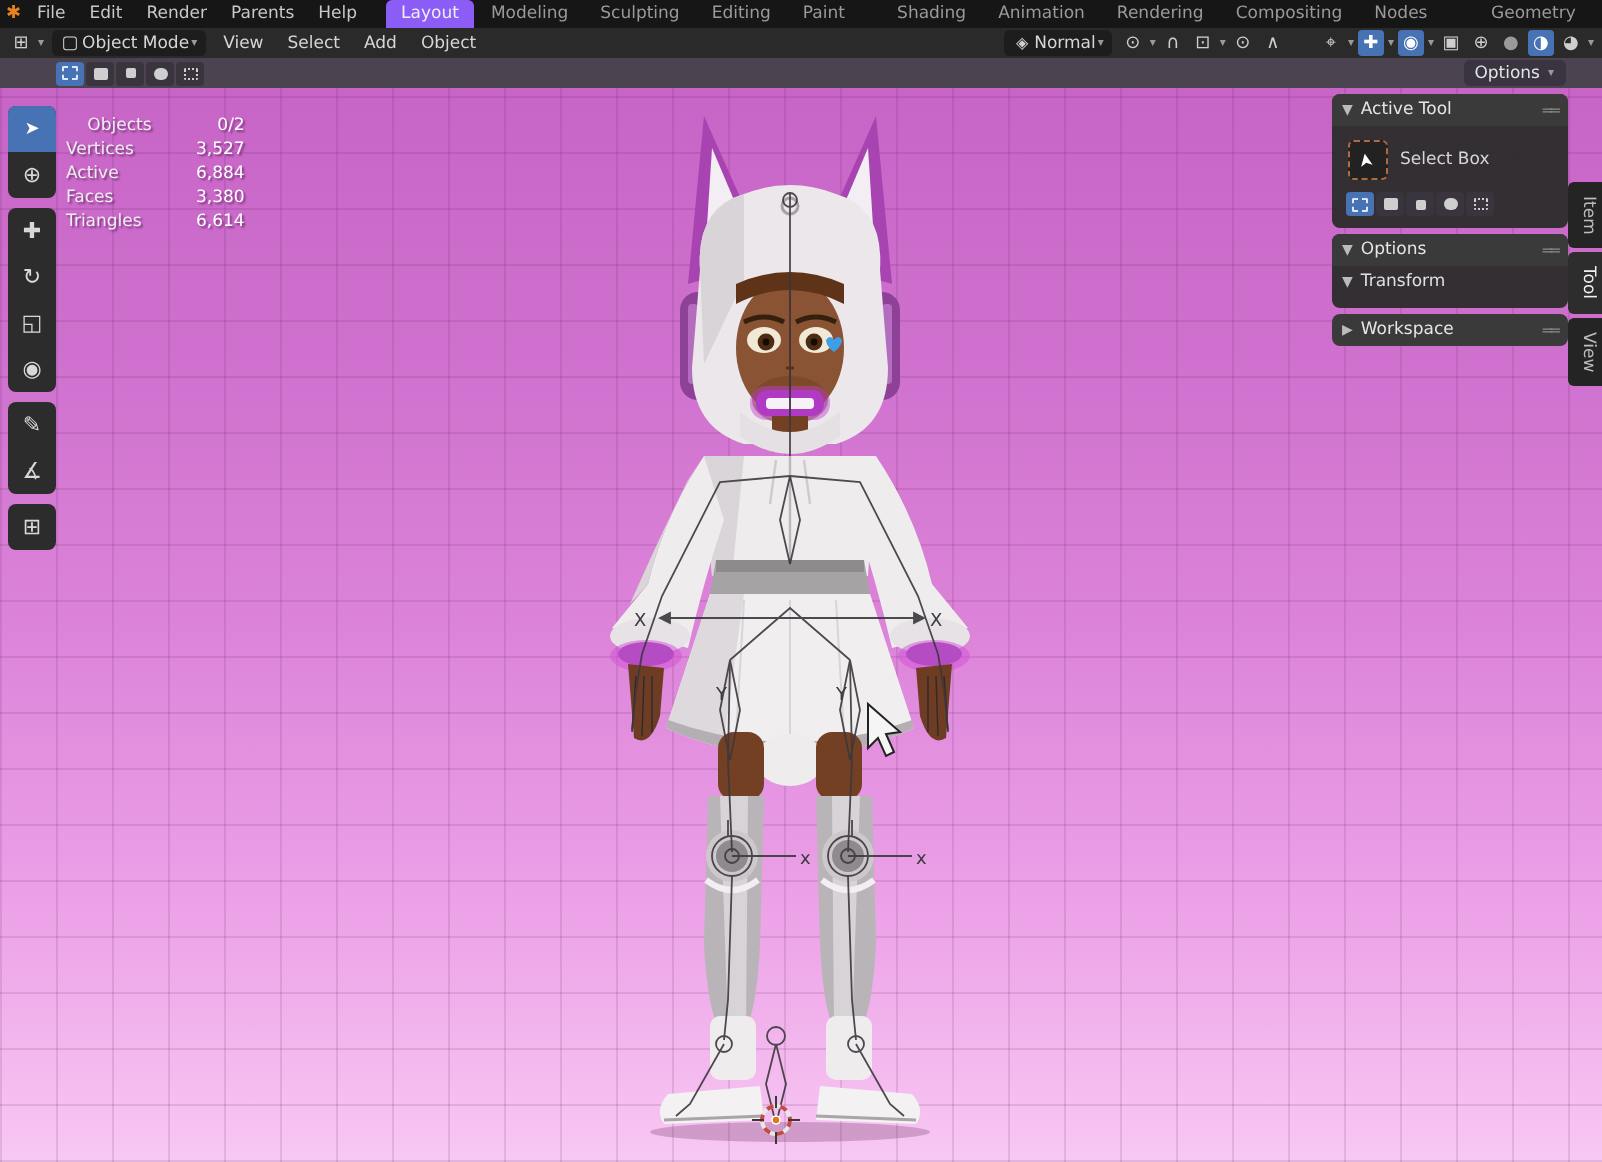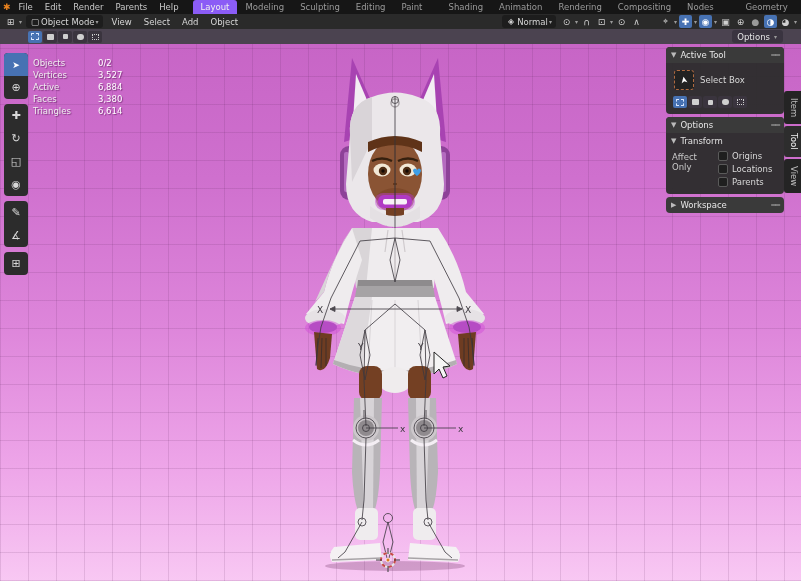--- a/index.html
+++ b/index.html
@@ -55,21 +55,21 @@
   .ltoolbar { position:absolute; left:4px; top:9px; width:24px; display:flex;
     flex-direction:column; gap:5px; }
   .tgroup { background:#2c2c2c; border-radius:4px; overflow:hidden; display:flex; flex-direction:column; }
   .tbtn { width:24px; height:23px; display:flex; align-items:center; justify-content:center;
     color:#d8d8d8; font-size:11px; }
   .tbtn.active { background:#4772b3; color:#fff; }
 
   
   .stats { position:absolute; left:33px; top:13px; font-size:8.5px; color:#f2f2f2;
     text-shadow:1px 1px 1px rgba(70,10,70,.55); line-height:12px; }
-  .stats .row { display:flex; }
+  .stats .row { display:flex;justify-content:flex-end; }
   .stats .lab { width:44px; color:#eeeeee; }
   .stats .val { color:#ffffff;padding-left:21px; }
 
   
   .npanel { position:absolute; right:17px; top:3px; width:118px; font-size:8.5px; color:#d8d8d8; }
   .pblock { background:rgba(45,45,45,.96); border-radius:4px; margin-bottom:3px; overflow:hidden; }
   .phead { height:16px; display:flex; align-items:center; padding:0 5px; background:#3a3a3a;
     color:#e6e6e6; gap:4px; }
   .phead .grip { margin-left:auto; color:#8a8a8a; font-size:8px; letter-spacing:-1px; }
   .pchev { font-size:7px; color:#bbb; }
@@ -417,37 +417,20 @@
       <div class="pblock">
         <div class="phead">
           <span class="pchev">▼</span>
           <span>Options</span>
           <span class="grip">══</span>
         </div>
         <div class="subhead">
           <span class="pchev">▼</span>
           <span>Transform</span>
         </div>
-        <div class="affectrow">
-          <span class="affectlab">Affect Only</span>
-          <div class="cbcol">
-            <div class="cbrow">
-                <span class="cbox"></span>
-                <span>Origins</span>
-              </div>
-            <div class="cbrow">
-                <span class="cbox"></span>
-                <span>Locations</span>
-              </div>
-            <div class="cbrow">
-                <span class="cbox"></span>
-                <span>Parents</span>
-              </div>
-          </div>
-        </div>
         <div style="height:5px"></div>
       </div>
 
       <div class="pblock">
         <div class="phead">
           <span class="pchev">▶</span>
           <span>Workspace</span>
           <span class="grip">══</span>
         </div>
       </div>

